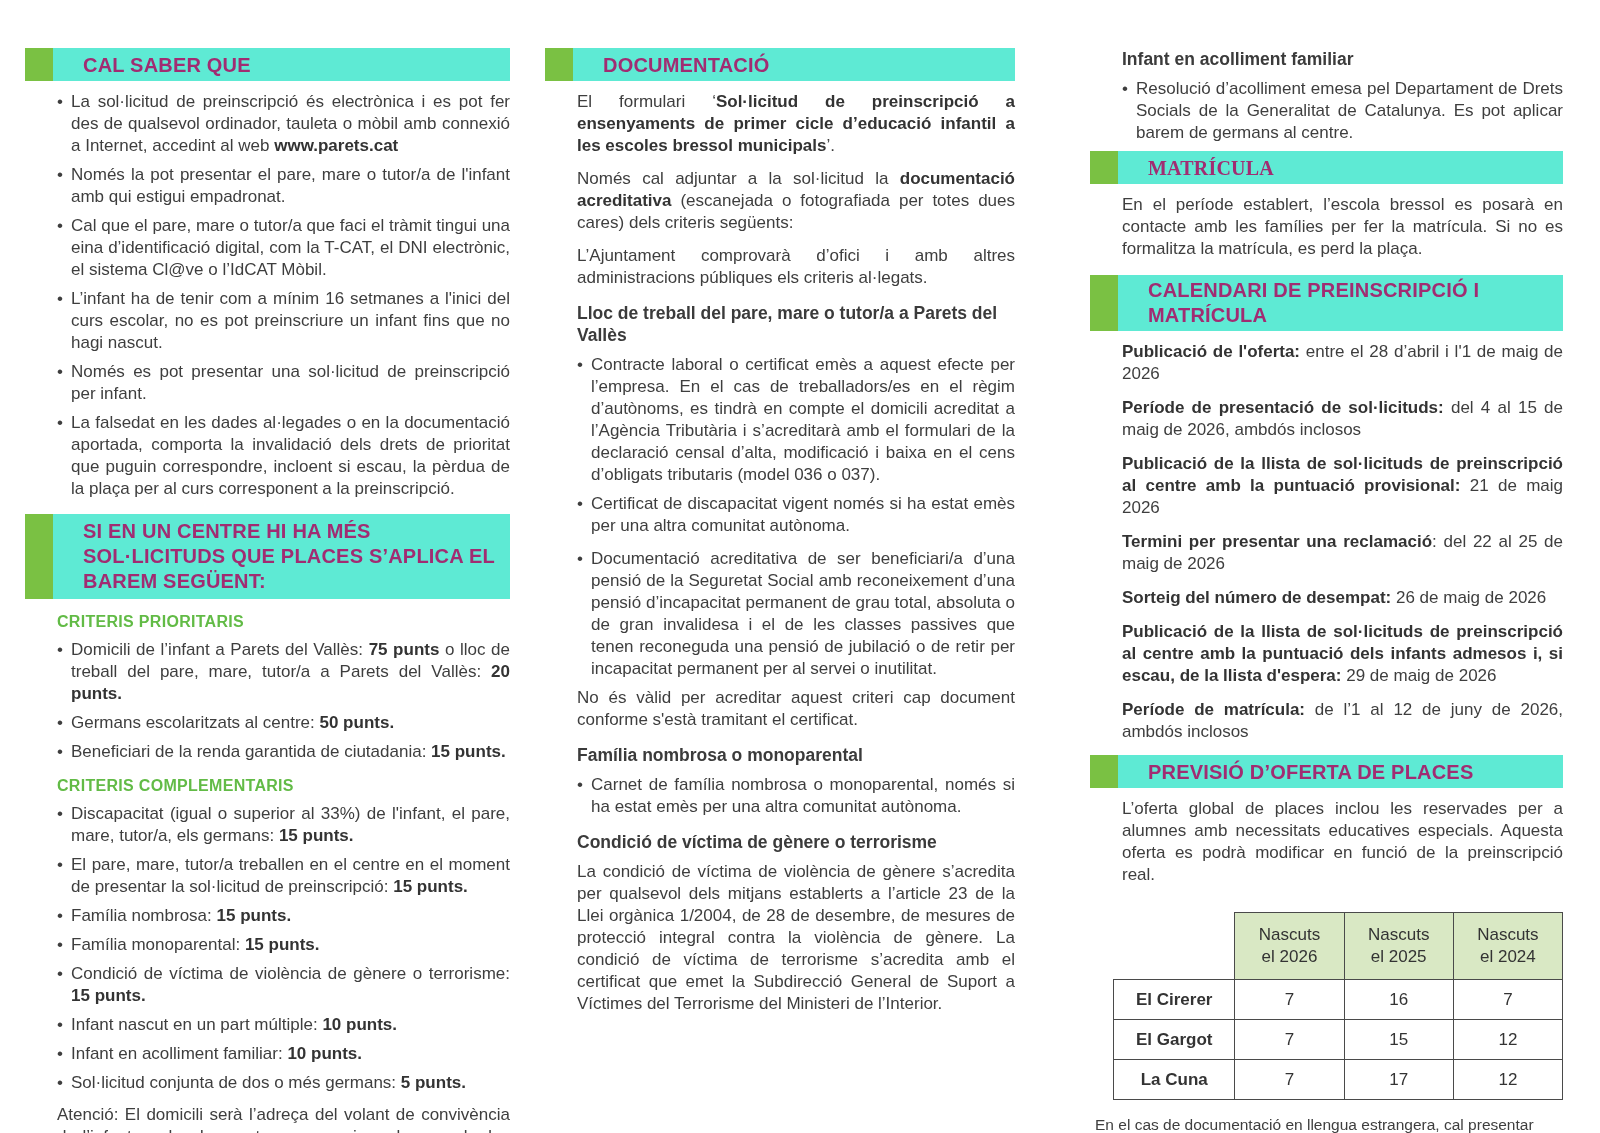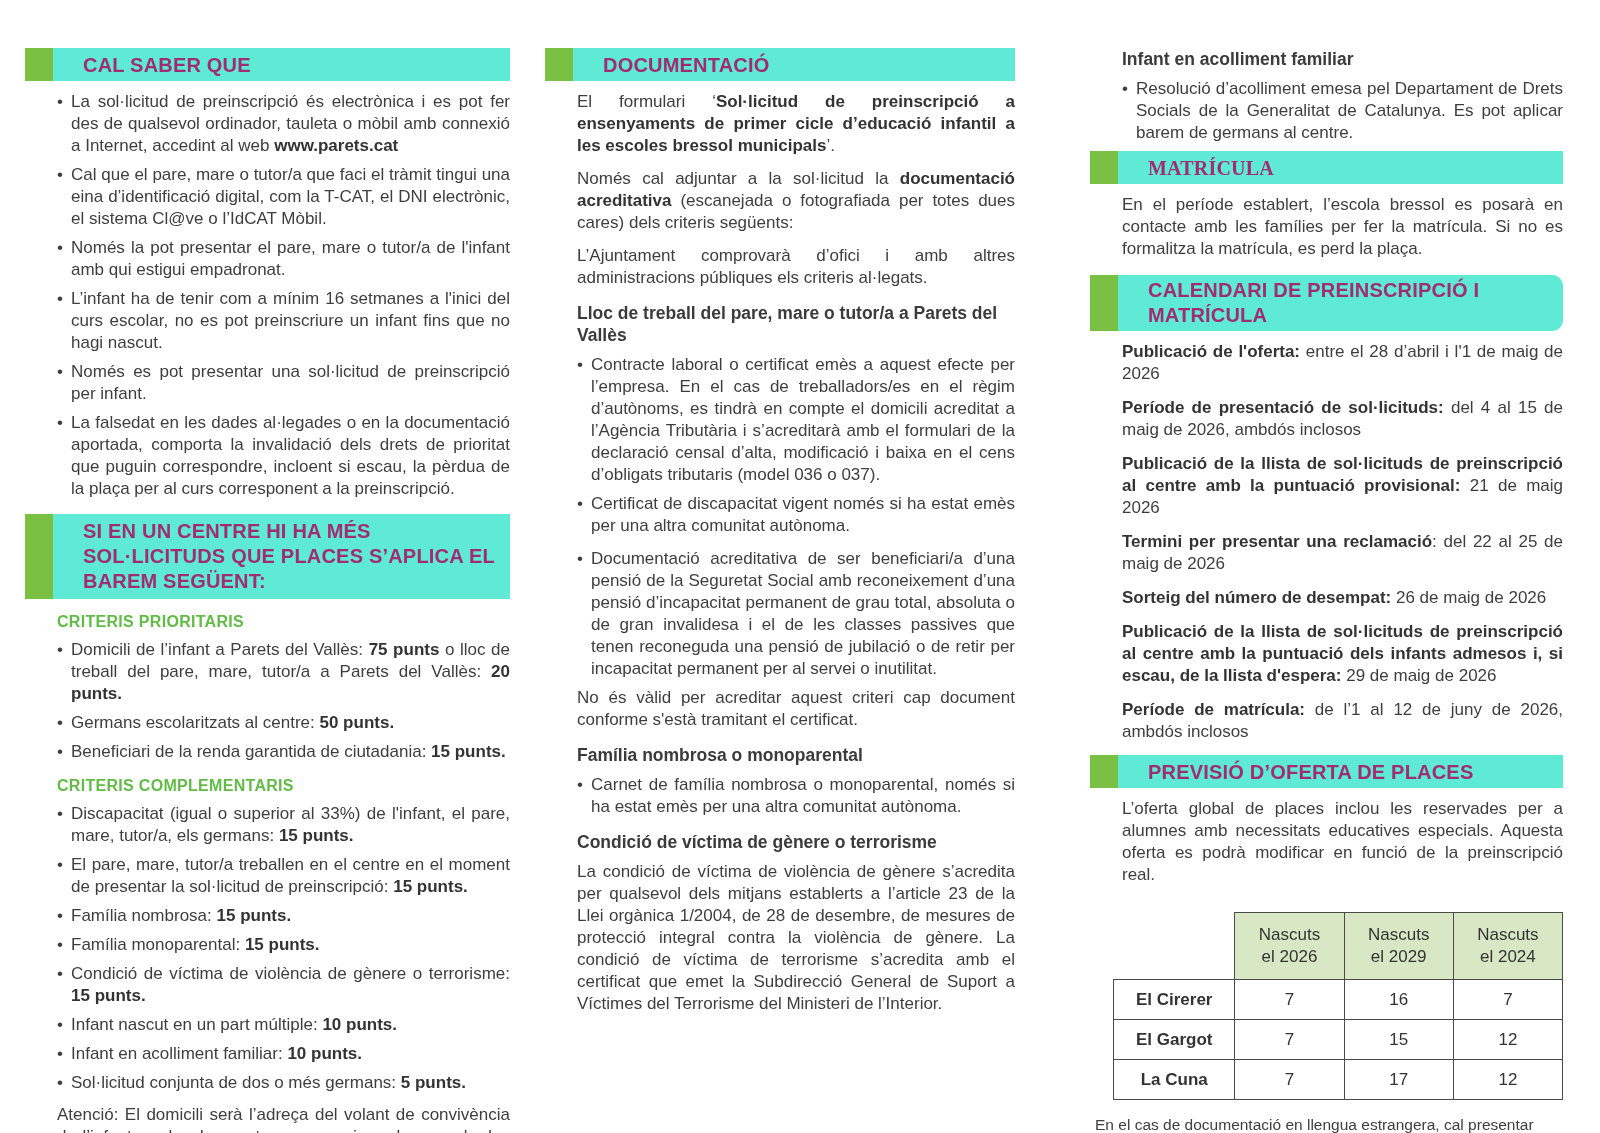--- a/index.html
+++ b/index.html
@@ -83,22 +83,22 @@
   <div class="col col1">
 
     <div class="bar">
       <span class="sq"></span>
       <span class="bar-title">CAL SABER QUE</span>
     </div>
 
     <div class="content">
       <ul class="blist">
         <li><span>La sol·licitud de preinscripció és electrònica i es pot fer des de qualsevol ordinador, tauleta o mòbil amb connexió a Internet, accedint al web </span><b>www.parets.cat</b></li>
+        <li>Només la pot presentar el pare, mare o tutor/a de l'infant amb qui estigui empadronat.</li>
         <li>Cal que el pare, mare o tutor/a que faci el tràmit tingui una eina d’identificació digital, com la T-CAT, el DNI electrònic, el sistema Cl@ve o l’IdCAT Mòbil.</li>
-        <li>Només la pot presentar el pare, mare o tutor/a de l'infant amb qui estigui empadronat.</li>
         <li>L’infant ha de tenir com a mínim 16 setmanes a l'inici del curs escolar, no es pot preinscriure un infant fins que no hagi nascut.</li>
         <li>Només es pot presentar una sol·licitud de preinscripció per infant.</li>
         <li>La falsedat en les dades al·legades o en la documentació aportada, comporta la invalidació dels drets de prioritat que puguin correspondre, incloent si escau, la pèrdua de la plaça per al curs corresponent a la preinscripció.</li>
       </ul>
     </div>
 
     <div class="bar" style="margin-top:14px;">
       <span class="sq"></span>
       <span class="bar-title" style="padding-top:5px;padding-bottom:5px;">SI EN UN CENTRE HI HA MÉS SOL·LICITUDS QUE PLACES S’APLICA EL BAREM SEGÜENT:</span>
     </div>
@@ -170,21 +170,21 @@
     </div>
 
     <div class="bar" style="font-family:Liberation Serif, serif;">
       <span class="sq"></span>
       <span class="bar-title">MATRÍCULA</span>
     </div>
     <div class="content">
       <p class="body-text">En el període establert, l’escola bressol es posarà en contacte amb les famílies per fer la matrícula. Si no es formalitza la matrícula, es perd la plaça.</p>
     </div>
 
-    <div class="bar" style="margin-top:15px;border-radius:11px;">
+    <div class="bar" style="margin-top:15px;">
       <span class="sq"></span>
       <span class="bar-title">CALENDARI DE PREINSCRIPCIÓ I MATRÍCULA</span>
     </div>
     <div class="content">
       <p class="cal-entry"><b>Publicació de l'oferta:</b><span> entre el 28 d’abril i l'1 de maig de 2026</span></p>
       <p class="cal-entry"><b>Període de presentació de sol·licituds:</b><span> del 4 al 15 de maig de 2026, ambdós inclosos</span></p>
       <p class="cal-entry"><b>Publicació de la llista de sol·licituds de preinscripció al centre amb la puntuació provisional:</b><span> 21 de maig 2026</span></p>
       <p class="cal-entry"><b>Termini per presentar una reclamació</b><span>: del 22 al 25 de maig de 2026</span></p>
       <p class="cal-entry"><b>Sorteig del número de desempat:</b><span> 26 de maig de 2026</span></p>
       <p class="cal-entry"><b>Publicació de la llista de sol·licituds de preinscripció al centre amb la puntuació dels infants admesos i, si escau, de la llista d'espera:</b><span> 29 de maig de 2026</span></p>
@@ -197,21 +197,21 @@
     </div>
     <div class="content">
       <p class="body-text">L’oferta global de places inclou les reservades per a alumnes amb necessitats educatives especials. Aquesta oferta es podrà modificar en funció de la preinscripció real.</p>
     </div>
 
     <table class="offer-table">
       <tbody>
         <tr>
           <td class="corner c-lab"></td>
           <td class="gh c-d"><span>Nascuts</span><br><span>el 2026</span></td>
-          <td class="gh c-d"><span>Nascuts</span><br><span>el 2029</span></td>
+          <td class="gh c-d"><span>Nascuts</span><br><span>el 2025</span></td>
           <td class="gh c-d"><span>Nascuts</span><br><span>el 2024</span></td>
         </tr>
         <tr>
           <td class="rowlab">El Cirerer</td>
           <td class="val">7</td>
           <td class="val">16</td>
           <td class="val">7</td>
         </tr>
         <tr>
           <td class="rowlab">El Gargot</td>

